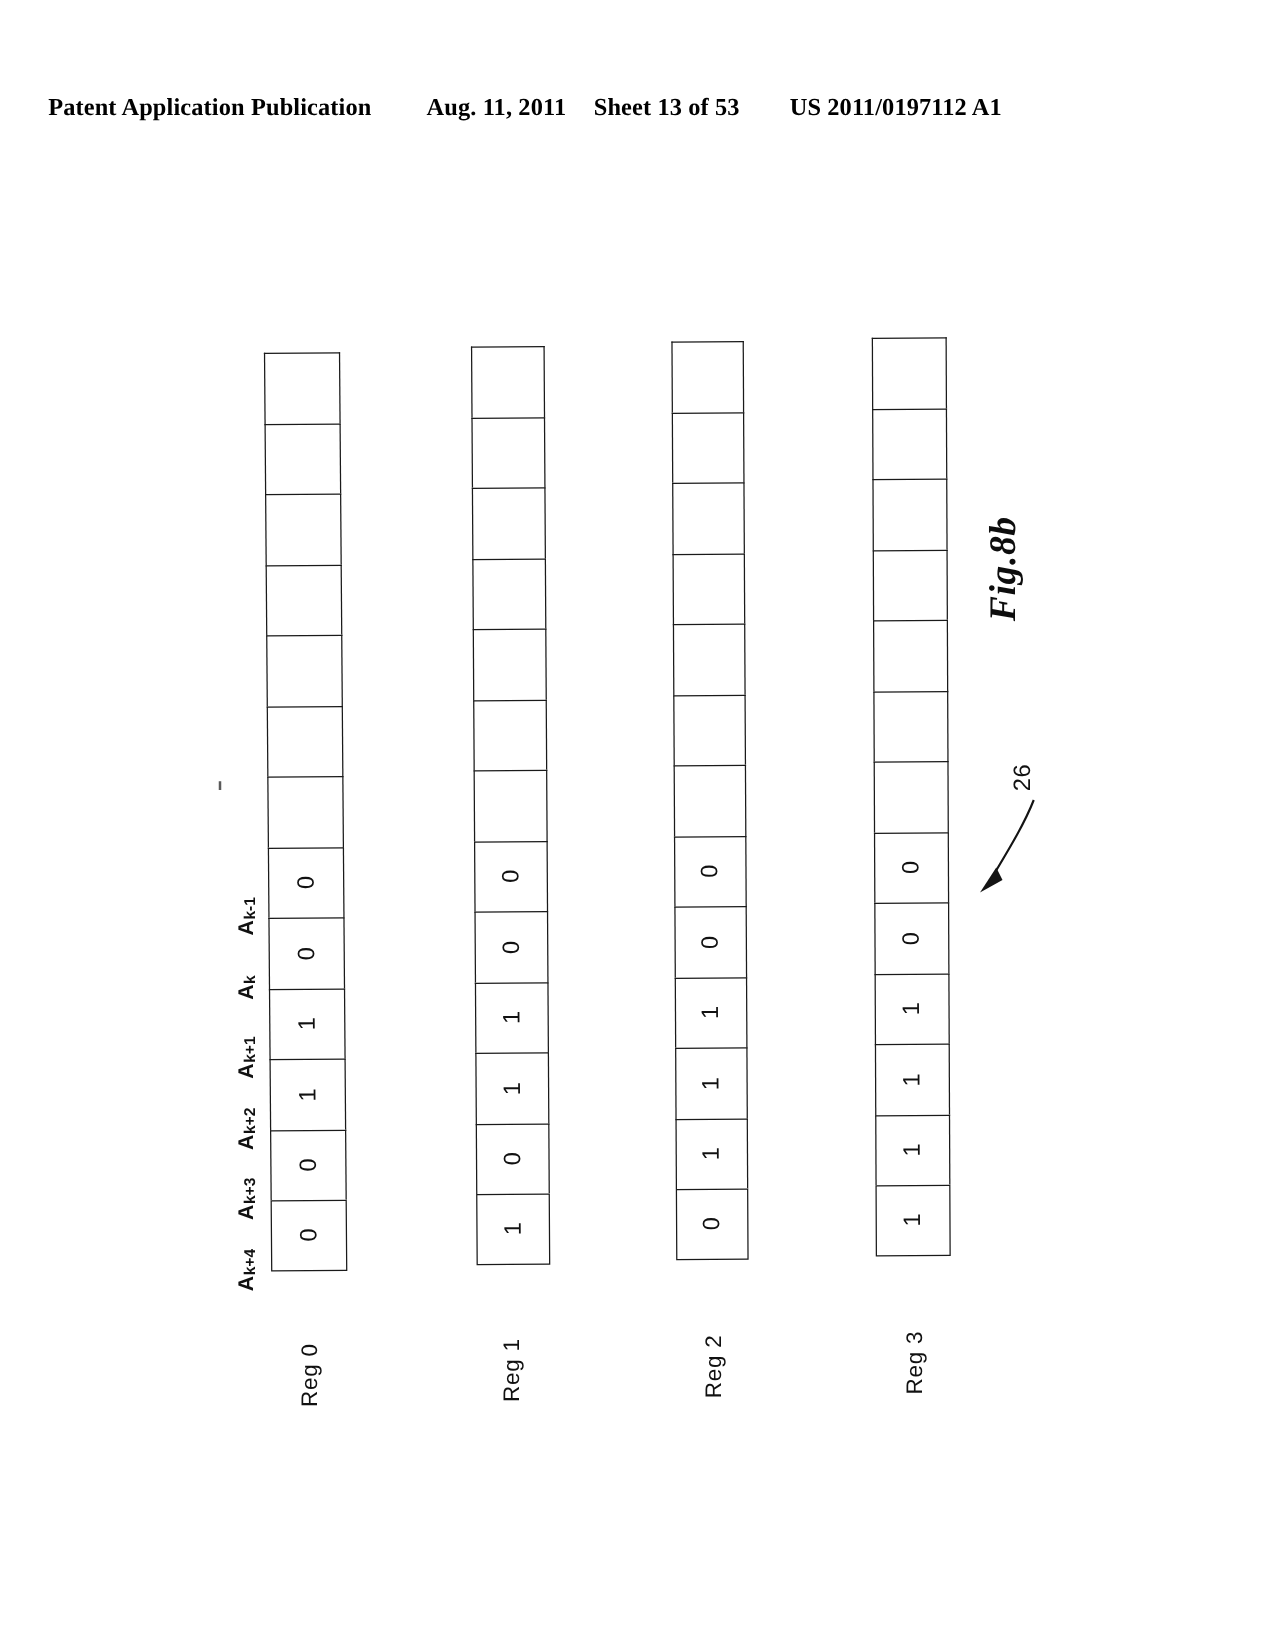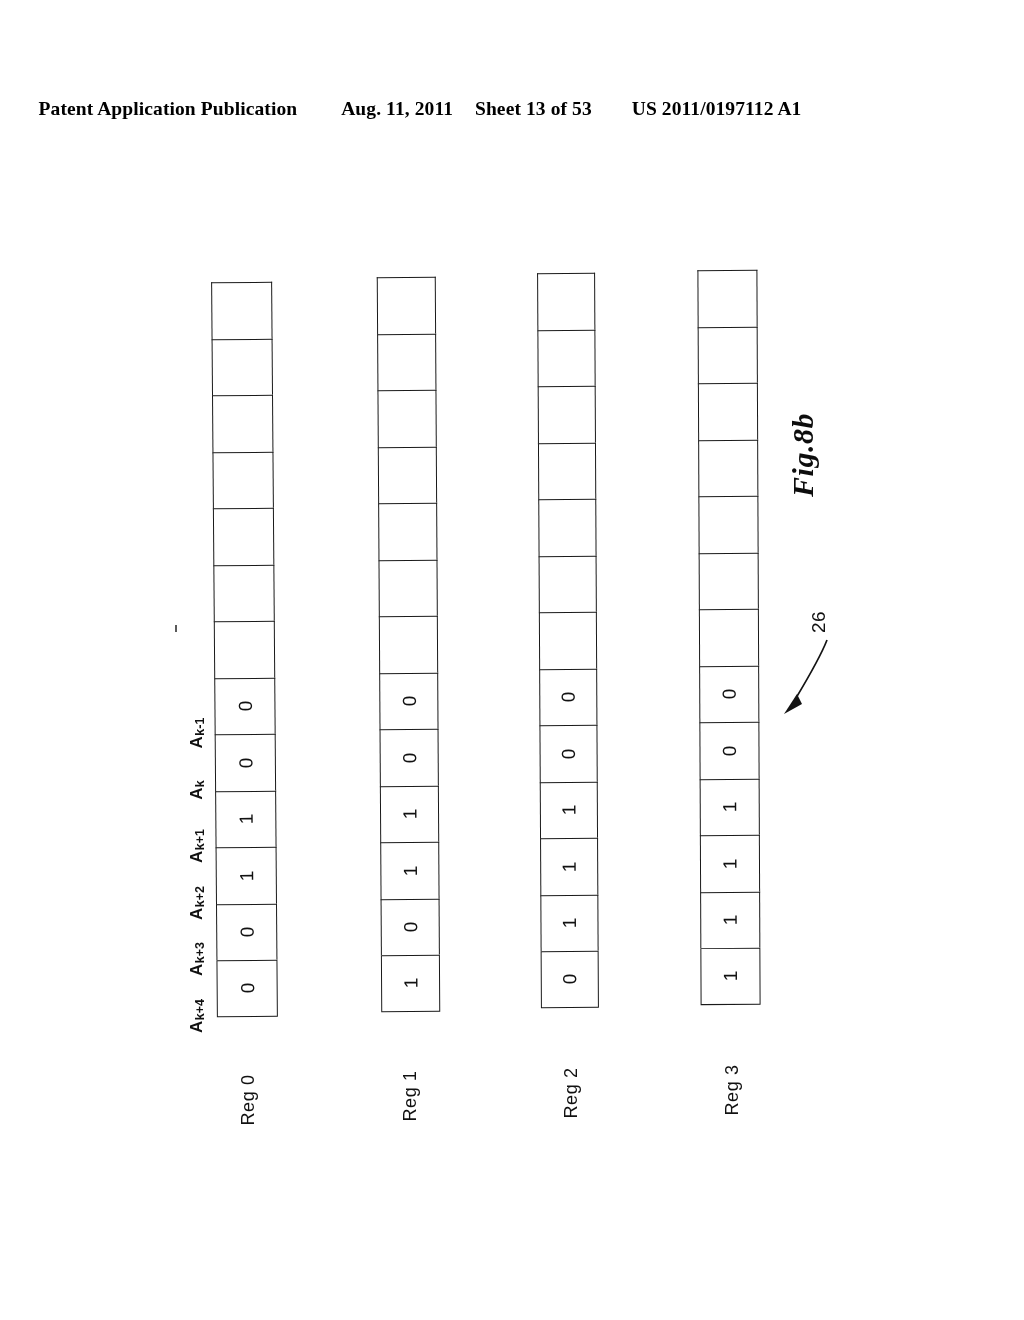--- a/index.html
+++ b/index.html
@@ -12,21 +12,21 @@
     height: 1320px;
     position: relative;
     font-family: "Liberation Serif", serif;
     color: #000000;
     overflow: hidden;
   }
 
   
   #patent-header {
     position: absolute;
-    top: 98px;
+    top: 76px;
     left: 0;
     width: 840px;
     text-align: center;
     font-family: "Liberation Serif", serif;
     font-weight: bold;
     font-size: 19.5px;
     letter-spacing: 0.1px;
     white-space: nowrap;
   }
   #patent-header .hdr-seg { display: inline-block; }

